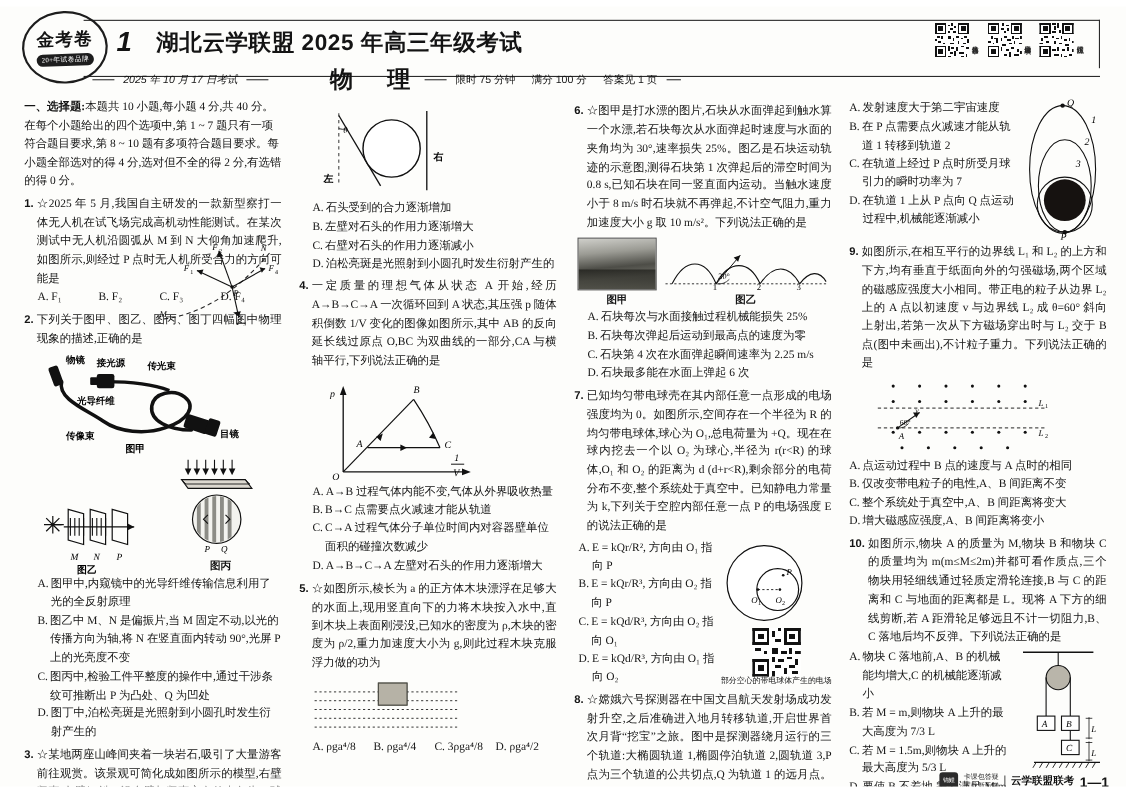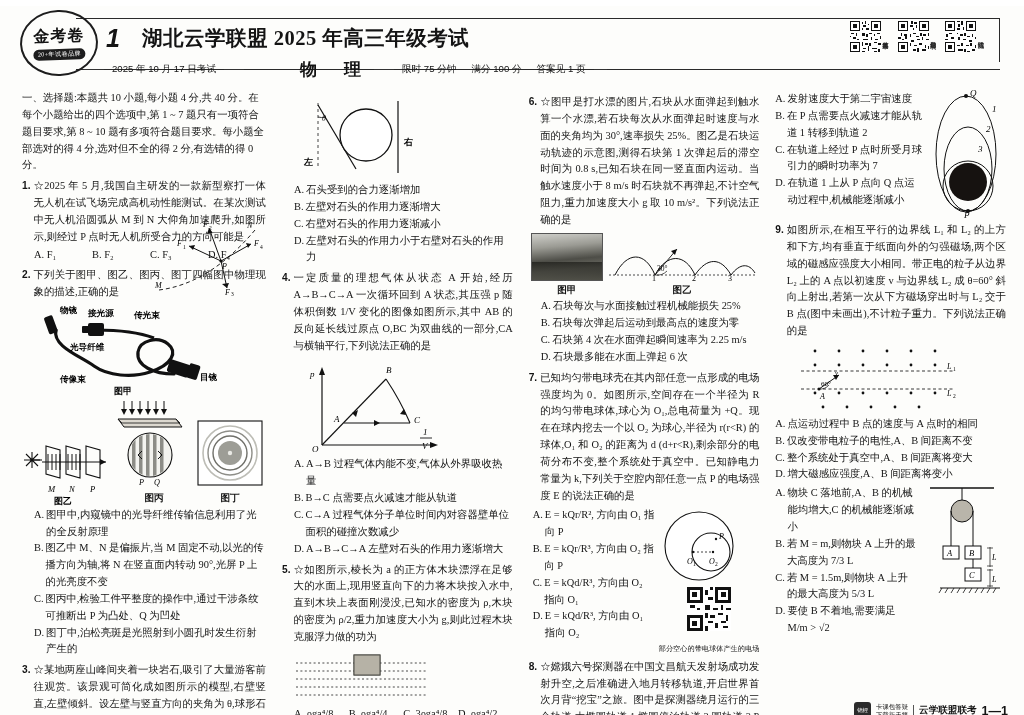--- a/index.html
+++ b/index.html
@@ -66,64 +66,64 @@
     white-space: nowrap;
   }
   .issue-num {
     position: absolute; left: 92px; top: 18px;
     font-size: 25px; font-weight: 700; font-style: italic;
     font-family: "Liberation Sans", sans-serif;
   }
   .mast-title {
     position: absolute; left: 128px; top: 18px;
     font-size: 20.5px; font-weight: 700; letter-spacing: .5px;
-    font-family: Liberation Serif, serif;
+    font-family: Liberation Sans, sans-serif;
     white-space: nowrap;
   }
   .qr-row { position: absolute; right: 26px; top: 15px; display: flex; gap: 9px; }
   .qr-cell { display: flex; align-items: center; gap: 1px; }
   .qr-img { width: 31px; height: 31px; }
   .qr-cap {
     writing-mode: vertical-rl; font-size: 6.4px; line-height: 1.05;
     letter-spacing: .4px; color: #1b1b1b;
     font-family: "Liberation Sans", sans-serif;
   }
   .subhead {
     position: absolute; left: 70px; right: 14px; top: 52px;
     display: flex; align-items: center; gap: 8px;
     font-size: 9.6px; font-family: "Liberation Sans", sans-serif;
   }
   .dash { flex: 0 0 auto; width: 20px; height: 1px; background: #333; }
   .dash.sm { width: 13px; }
   .subject {
-    font-size: 17px; font-weight: 700; letter-spacing: 5px;
+    font-size: 21px; font-weight: 700; letter-spacing: 5px;
     font-family: "Liberation Sans", sans-serif;
     padding-left: 48px;
   }
-  .exam-date { white-space: nowrap; }
+  .exam-date { white-space: nowrap; font-style: italic; }
   .meta-grp { display: flex; gap: 15px; white-space: nowrap; }
 
   
   .cols {
     position: absolute;
     left: 14px; right: 10px; top: 84px; bottom: 18px;
     display: flex;
   }
   .col {
     flex: 1 1 0;
     padding: 0 8px;
     font-size: 10.4px;
     line-height: 1.62;
     box-sizing: border-box;
     position: relative;
   }
   .col + .col { border-left: 0; }
   p { margin: 0 0 2px 0; }
   .note { margin-bottom: 3px; }
-  .sec-head { font-weight: 400; text-indent: 0; margin-bottom: 1px; text-align: center; }
+  .sec-head { font-weight: 700; text-indent: 0; margin-bottom: 1px; text-align: center; }
   .q {
     display: flex; margin-top: 4px; margin-bottom: 1px;
   }
   .q-num {
     flex: 0 0 auto; font-weight: 700; padding-right: 3px;
     font-family: "Liberation Sans", sans-serif; font-size: 10.2px;
   }
   .q-body { flex: 1 1 auto; text-align: justify; }
   .opts { margin-left: 12px; margin-top: 1px; }
   .opt { display: flex; margin-bottom: 0px; }
@@ -143,21 +143,21 @@
       linear-gradient(175deg, #cfcfca 0%, #9b9b94 28%, #4d4d47 55%, #6e6e66 75%, #3a3a34 100%);
     border: 1px solid #555;
     position: relative; overflow: hidden;
   }
   .photo::after {
     content: ""; position: absolute; left: 0; right: 0; bottom: 0; height: 38%;
     background: linear-gradient(180deg, rgba(30,30,26,.75), rgba(80,80,72,.9));
   }
 
   .qr-small { width: 44px; height: 44px; }
-  .qr-note { font-size: 7.2px; text-align: right; line-height: 1.3; margin-top: 14px; }
+  .qr-note { font-size: 7.2px; text-align: right; line-height: 1.3; margin-top: 0; }
 
   
   .footer {
     position: absolute; right: 16px; bottom: 2px;
     display: flex; align-items: center; gap: 5px;
     font-family: "Liberation Sans", sans-serif;
   }
   .foot-badge {
     width: 17px; height: 17px; border-radius: 3px;
     background: #2b2b2b; color: #fff; font-size: 5.4px;
@@ -497,31 +497,20 @@
                 </clipPath>
               </defs>
             <path d="M28 52 L24 56 L28 60" fill="none" stroke="#111" stroke-width="1"></path>
             <path d="M44 52 L48 56 L44 60" fill="none" stroke="#111" stroke-width="1"></path>
             <text x="25" y="86" font-size="8.2" font-style="italic" font-family="Liberation Serif, serif">P</text>
             <text x="40" y="86" font-size="8.2" font-style="italic" font-family="Liberation Serif, serif">Q</text>
           </svg>
           <div class="figcap">图丙</div>
         </div>
 
-        <div>
-          <svg width="72" height="72" viewBox="0 0 72 72">
-            <rect x="4" y="4" width="64" height="64" fill="#fff" stroke="#111" stroke-width="1.1"></rect>
-            <circle cx="36" cy="36" r="27" fill="none" stroke="#bdbdb6" stroke-width="1.6"></circle>
-            <circle cx="36" cy="36" r="22" fill="none" stroke="#8e8e88" stroke-width="1.4"></circle>
-            <circle cx="36" cy="36" r="17" fill="none" stroke="#6f6f69" stroke-width="1.4"></circle>
-            <circle cx="36" cy="36" r="12" fill="#9d9d96"></circle>
-            <circle cx="36" cy="36" r="2.2" fill="#e9e9e4"></circle>
-          </svg>
-          <div class="figcap">图丁</div>
-        </div>
       </div>
 
       <div class="opts">
         <div class="opt">
           <span class="opt-l">A.</span>
           <span class="opt-t">图甲中,内窥镜中的光导纤维传输信息利用了光的全反射原理</span>
         </div>
         <div class="opt">
           <span class="opt-l">B.</span>
           <span class="opt-t">图乙中 M、N 是偏振片,当 M 固定不动,以光的传播方向为轴,将 N 在竖直面内转动 90°,光屏 P 上的光亮度不变</span>
@@ -564,21 +553,21 @@
         <div class="opt">
           <span class="opt-l">B.</span>
           <span class="opt-t">左壁对石头的作用力逐渐增大</span>
         </div>
         <div class="opt">
           <span class="opt-l">C.</span>
           <span class="opt-t">右壁对石头的作用力逐渐减小</span>
         </div>
         <div class="opt">
           <span class="opt-l">D.</span>
-          <span class="opt-t">左壁对石头的作用力小于右壁对石头的作用力</span>
+          <span class="opt-t">泊松亮斑是光照射到小圆孔时发生衍射产生的</span>
         </div>
       </div>
 
       <div class="q">
         <span class="q-num">4.</span>
         <div class="q-body">一定质量的理想气体从状态 A 开始,经历 A→B→C→A 一次循环回到 A 状态,其压强 p 随体积倒数 1/V 变化的图像如图所示,其中 AB 的反向延长线过原点 O,BC 为双曲线的一部分,CA 与横轴平行,下列说法正确的是</div>
       </div>
 
       <div class="fig">
         <svg width="170" height="96" viewBox="0 0 170 96">
@@ -894,20 +883,24 @@
         <div class="opt">
           <span class="opt-l">C.</span>
           <span class="opt-t">整个系统处于真空中,A、B 间距离将变大</span>
         </div>
         <div class="opt">
           <span class="opt-l">D.</span>
           <span class="opt-t">增大磁感应强度,A、B 间距离将变小</span>
         </div>
       </div>
 
+      <div class="q">
+        <span class="q-num">10.</span>
+        <div class="q-body">如图所示,物块 A 的质量为 M,物块 B 和物块 C 的质量均为 m(m≤M≤2m)并都可看作质点,三个物块用轻细线通过轻质定滑轮连接,B 与 C 的距离和 C 与地面的距离都是 L。现将 A 下方的细线剪断,若 A 距滑轮足够远且不计一切阻力,B、C 落地后均不反弹。下列说法正确的是</div>
+      </div>
 
       <div style="display:flex;gap:3px;align-items:flex-start;margin-top:1px">
         <div style="flex:1 1 auto">
           <div class="opts" style="margin-left:0">
             <div class="opt">
               <span class="opt-l">A.</span>
               <span class="opt-t">物块 C 落地前,A、B 的机械能均增大,C 的机械能逐渐减小</span>
             </div>
             <div class="opt">
               <span class="opt-l">B.</span>

